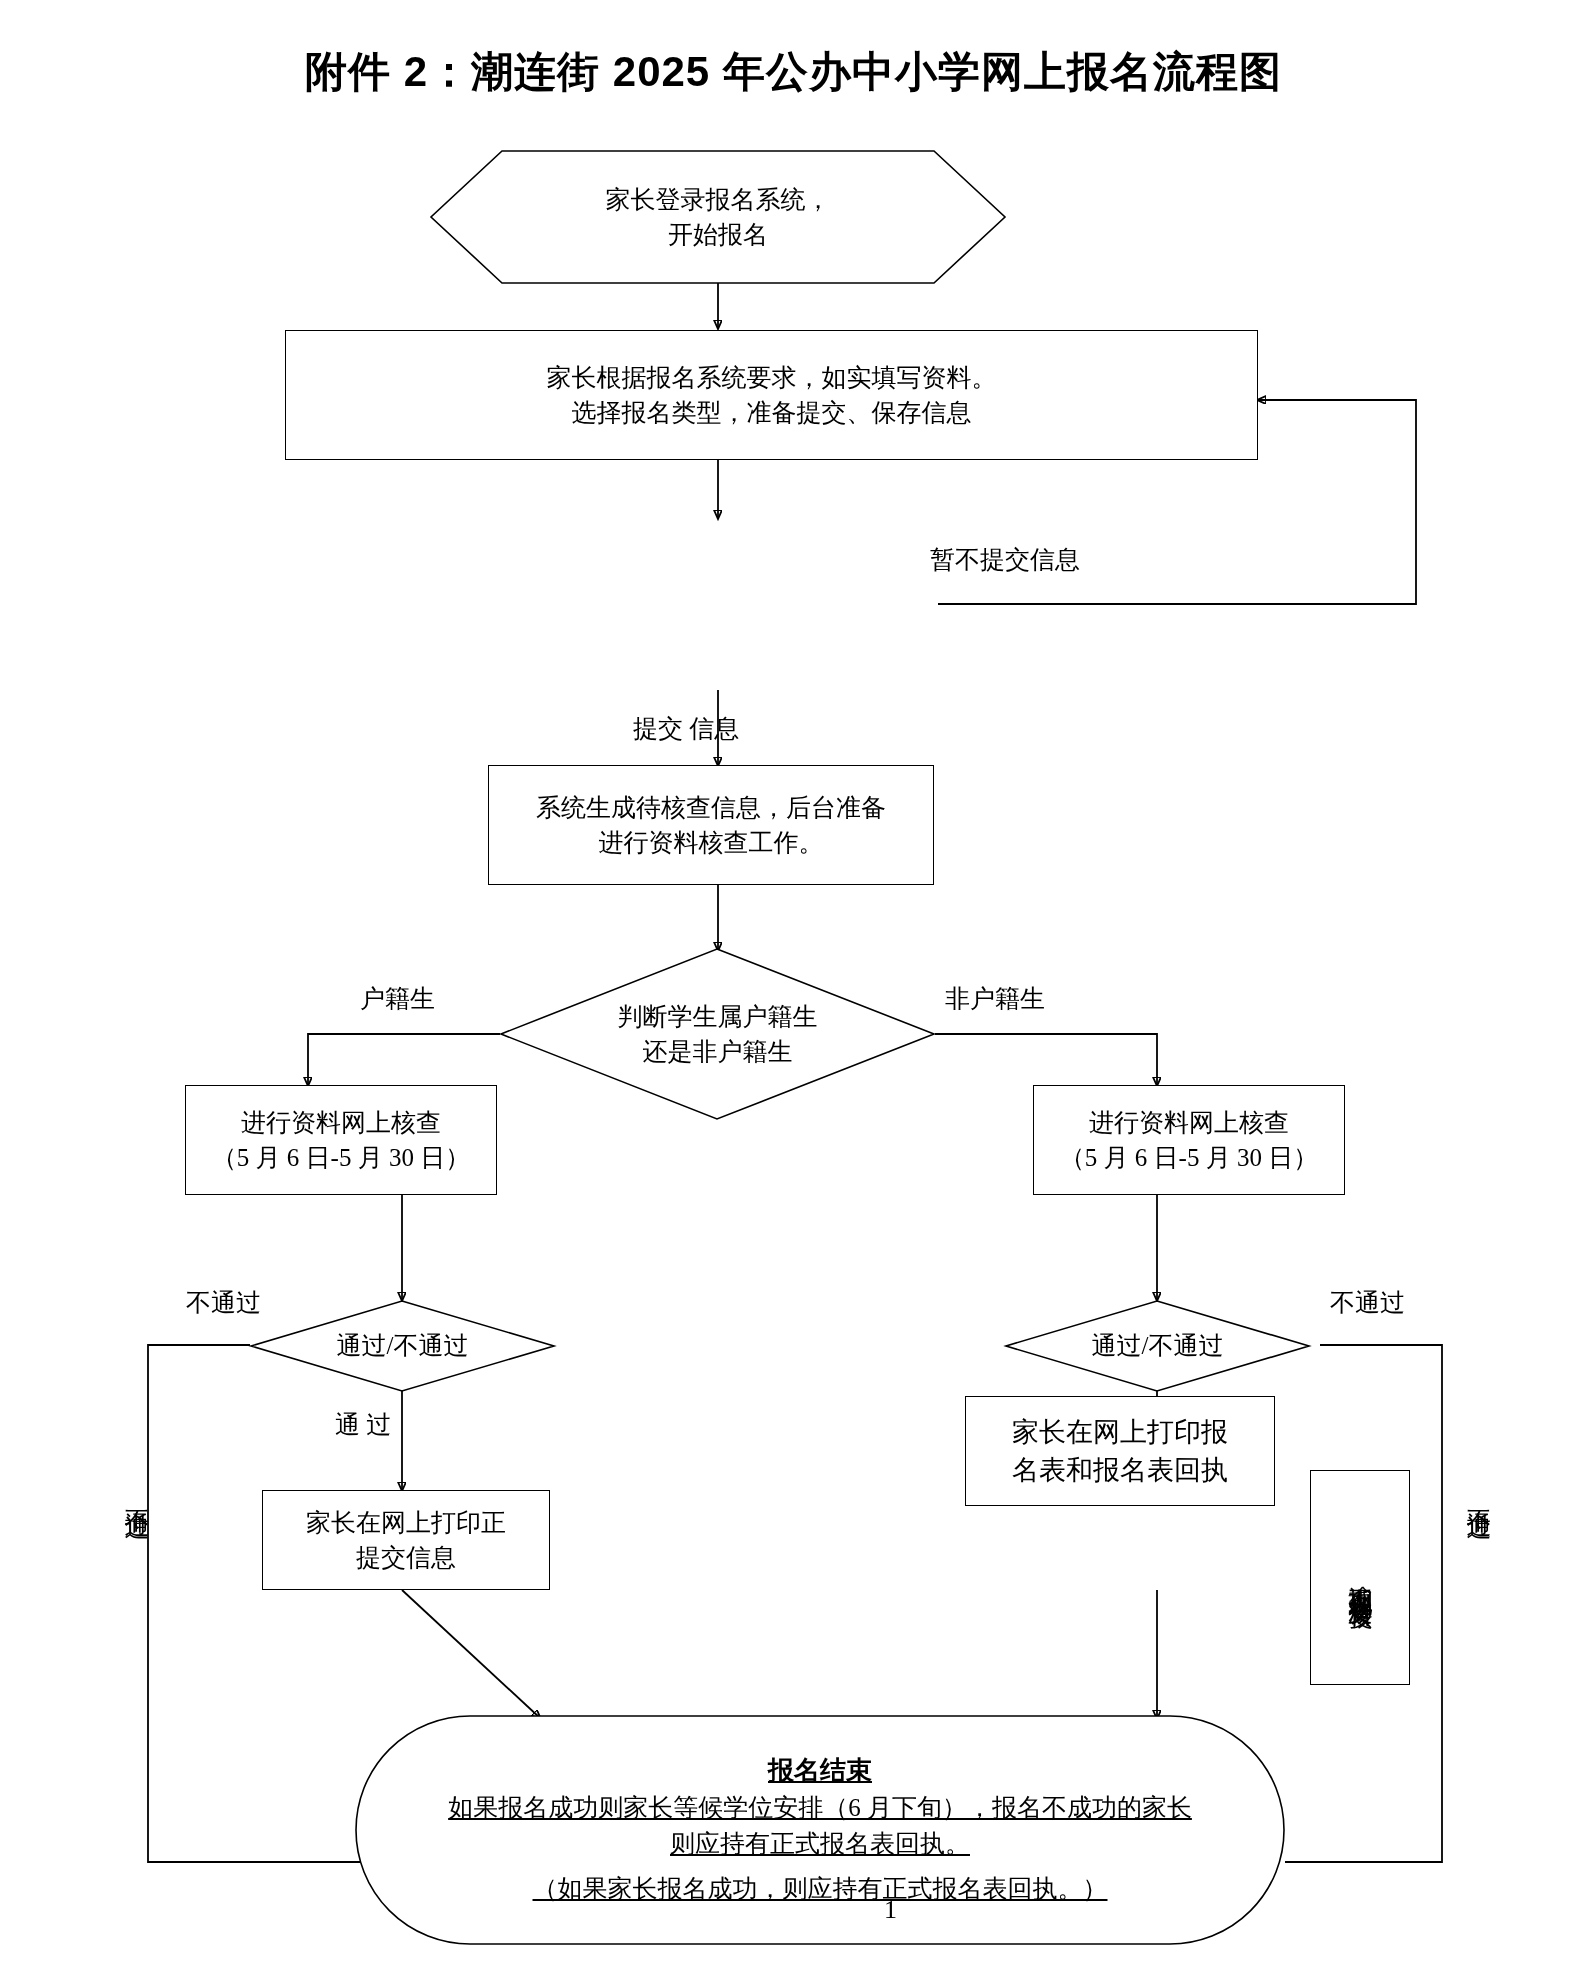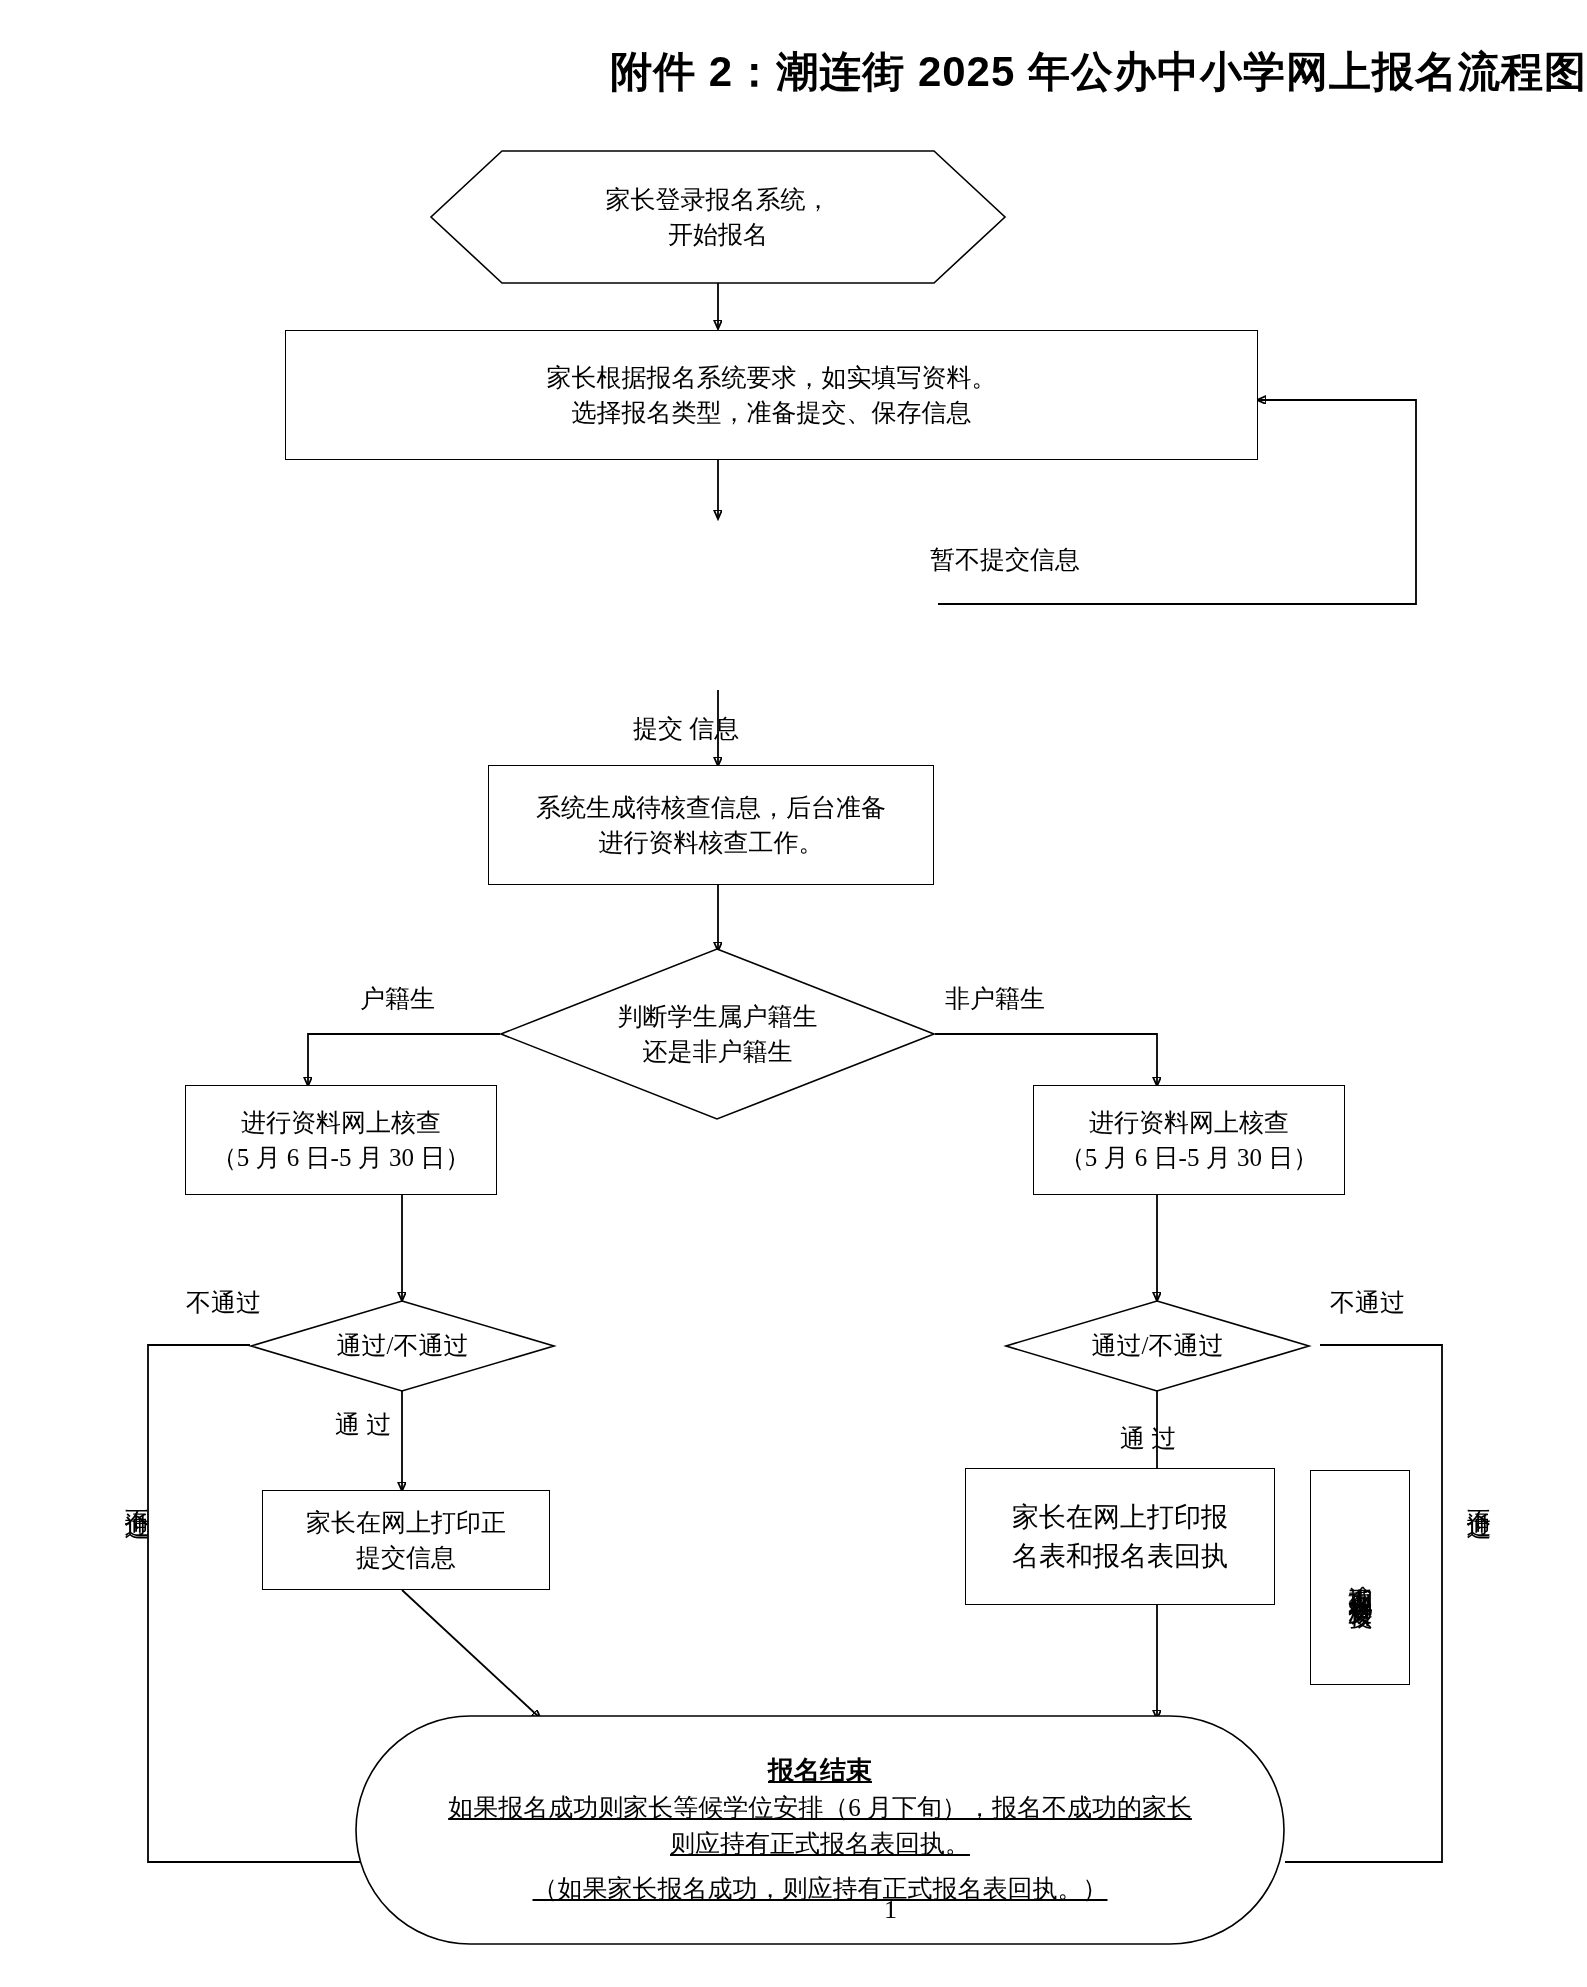--- a/index.html
+++ b/index.html
@@ -19,21 +19,21 @@
     position: absolute;
     left: 0; top: 0;
     width: 1587px;
     height: 1987px;
   }
   .title {
     position: absolute;
     left: 0;
     top: 44px;
     width: 1587px;
-    text-align: right;
+    text-align: center;
     font-size: 42px;
     font-weight: bold;
     letter-spacing: 1px;
     font-family: "Liberation Sans", "DejaVu Sans", sans-serif;
   }
   .node {
     position: absolute;
     box-sizing: border-box;
     display: flex;
     align-items: center;
@@ -220,21 +220,21 @@
   <div class="edge-label" style="left:1330px; top:1286px;">不通过</div>
 
   <div class="edge-label" style="left:335px; top:1408px;">通  过</div>
   <div class="edge-label" style="left:1120px; top:1422px;">通  过</div>
 
   <div class="node box" style="left:262px; top:1490px; width:288px; height:100px;">
     <div class="label-inner">家长在网上打印正
 提交信息</div>
   </div>
 
-  <div class="node box" style="left:965px; top:1468px; width:310px; height:137px;">
+  <div class="node box" style="left:965px; top:1396px; width:310px; height:110px;">
     <div class="label-inner" style="font-size:27px;">家长在网上打印报
 名表和报名表回执</div>
   </div>
 
   <div class="node box" style="left:1310px; top:1470px; width:100px; height:215px;">
     <div class="vert-label" style="position:relative; height:200px; font-size:24px;">逾期不到现场交资料核复</div>
   </div>
 
   <div class="vert-label" style="left:120px; top:1490px; height:120px;">不通过</div>
   <div class="vert-label" style="left:1462px; top:1490px; height:120px;">不通过</div>

